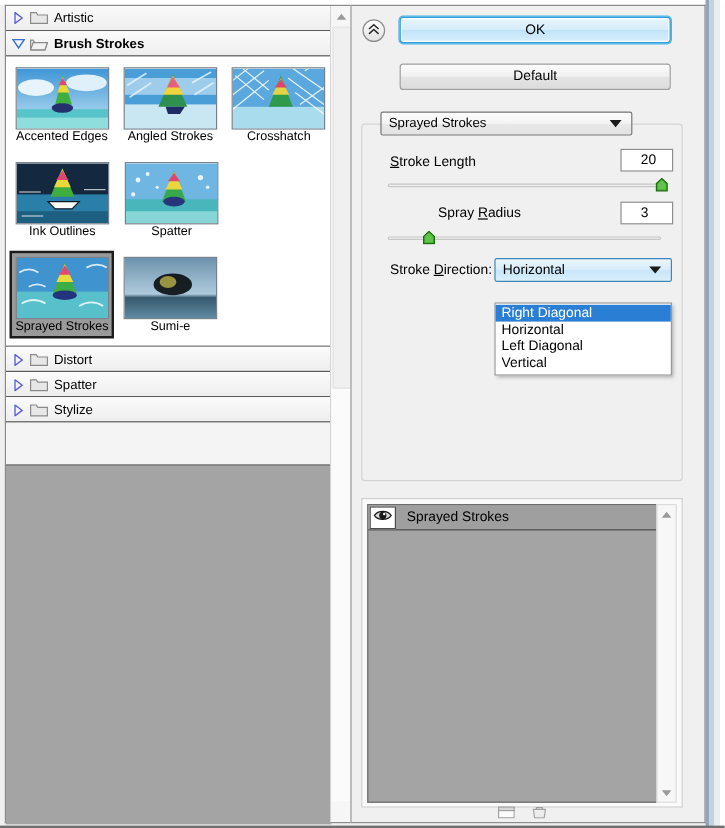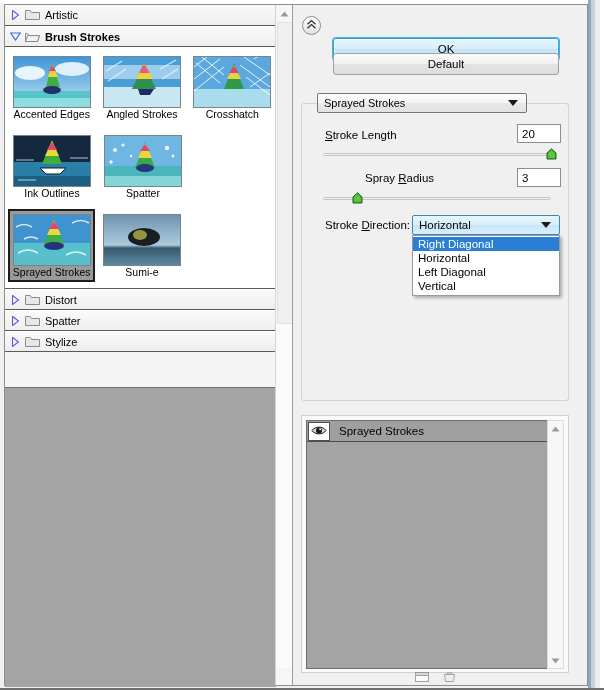--- a/index.html
+++ b/index.html
@@ -220,21 +220,20 @@
     display: flex;
     align-items: center;
     justify-content: center;
     cursor: pointer;
   }
   .btn.ok {
     top: 9px;
     background: linear-gradient(to bottom, #e9f6fd 0%, #d5edfb 48%, #c2e4f8 52%, #d8effb 100%);
     border: 1px solid #2e9fd8;
     box-shadow: 0 0 0 1px #46b4e8, inset 0 0 0 1px #ffffff;
-    margin-top: 24px;
   }
   .btn.default { top: 48px; }
 
   .filter-select {
     position: absolute;
     left: 24px;
     top: 88px;
     width: 210px;
     height: 20px;
     box-sizing: border-box;
@@ -281,21 +280,21 @@
   .num-field {
     position: absolute;
     width: 44px;
     height: 19px;
     background: #ffffff;
     border: 1px solid #8d8d8d;
     box-sizing: border-box;
     font-size: 11.5px;
     display: flex;
     align-items: center;
-    padding-left: 4px;
+    padding-left: 16px;
     color: #000;
   }
 
   .slider {
     position: absolute;
     height: 14px;
     width: 228px;
   }
   .slider .track {
     position: absolute;
@@ -327,21 +326,21 @@
     border-radius: 2px;
     display: flex;
     align-items: center;
     cursor: pointer;
   }
   .dir-select .val { margin-left: 6px; font-size: 11.5px; flex: 1 1 auto; }
 
   .dropdown-list {
     position: absolute;
     left: 119px;
-    top: 230px;
+    top: 247px;
     width: 148px;
     background: #ffffff;
     border: 1px solid #9a9a9a;
     box-shadow: 2px 2px 3px rgba(0,0,0,0.28);
     box-sizing: border-box;
     z-index: 40;
     padding: 1px 0 2px 0;
   }
   .dd-item {
     height: 14px;

